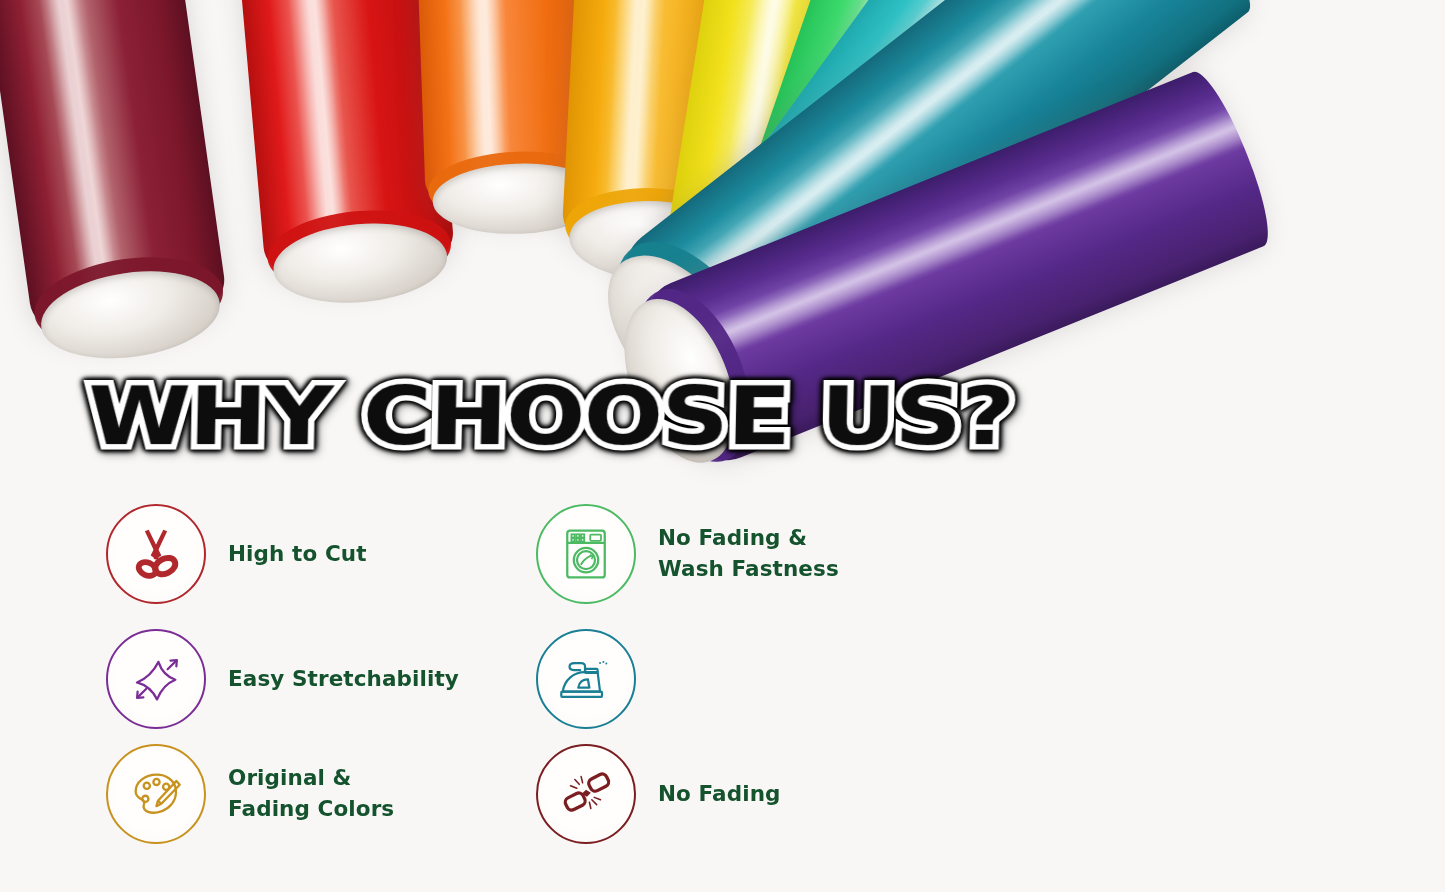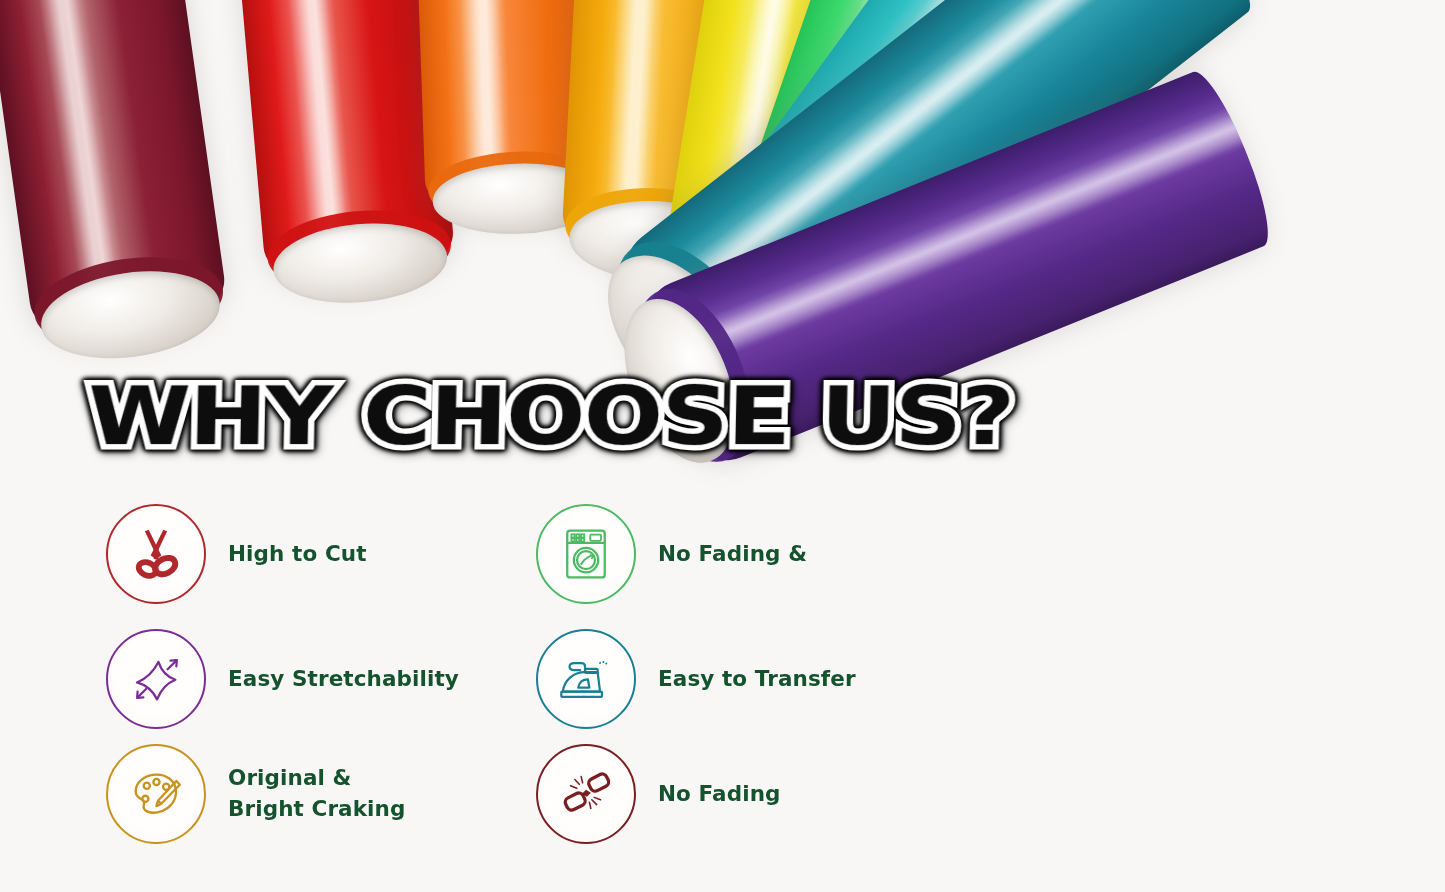--- a/index.html
+++ b/index.html
@@ -215,20 +215,21 @@
               <rect x="36.5" y="11.3" width="11.5" height="6.6" rx="1"></rect>
             </g>
             <circle cx="32" cy="38.5" r="13"></circle>
             <circle cx="32" cy="38.5" r="9.6"></circle>
             <path d="M26.5 43.5 C29 39 33.5 35.5 37.5 33.8" stroke-width="2.1"></path>
             <path d="M36 33 l3.2 1.4 l-1.2 3.1" stroke-width="1.7"></path>
           </svg>
         </div>
         <div class="flabel">
           <div>No Fading &amp;</div>
+          <div>Wash Fastness</div>
         </div>
       </div>
     </div>
 
     <div class="frow r2">
 
       <div class="fcell col1">
         <div class="icon-circle" style="color:#7b2d96;">
           <svg width="62" height="62" viewBox="0 0 64 64" fill="none" stroke="#7b2d96" stroke-width="2.6" stroke-linecap="round" stroke-linejoin="round">
             <path d="M41 17 C36 27 29 35 17 40 C28 43 35 50 39.5 59 C43.5 49 50 41 60 37 C49.5 33.5 44 26 41 17 Z" transform="translate(-6,-4) scale(0.92) translate(3,3)"></path>
@@ -254,43 +255,40 @@
             <path d="M31 25 L31 19 C31 16.8 29.5 15.5 27 15.5 L20 15.5" stroke-linecap="round"></path>
             <path d="M20 15.5 C16.5 15.5 15 17 15 19.2 C15 21.5 16.8 22.8 19.5 22.8 L26 22.8" stroke-linecap="round"></path>
             <rect x="31" y="21.5" width="13" height="4.2" rx="1.2"></rect>
             <g stroke-width="2" stroke-linecap="round">
               <line x1="46.5" y1="15.5" x2="46.5" y2="15.5"></line>
               <line x1="50" y1="14.5" x2="50" y2="14.5"></line>
               <line x1="53" y1="16" x2="53" y2="16"></line>
             </g>
           </svg>
         </div>
-        <div class="flabel">
-          <div>Easy to Transfer</div>
-        </div>
       </div>
     </div>
 
     <div class="frow r3">
 
       <div class="fcell col1">
         <div class="icon-circle" style="color:#c8921e;">
           <svg width="62" height="62" viewBox="0 0 64 64" fill="none" stroke="#c8921e" stroke-width="2.4" stroke-linejoin="round">
             <path d="M33 12 C20 12 11 20 11 29.5 C11 34 14 36 17 37.5 C19.5 38.8 20.5 40.5 19.5 43 C18.3 46 20 49 24 50.5 C29 52.4 38 51 44 46.5 C51 41.2 54 33 52 25 C50 17.5 42.5 12 33 12 Z"></path>
             <circle cx="22.5" cy="23.5" r="3.2"></circle>
             <circle cx="32.5" cy="19.5" r="3.2"></circle>
             <circle cx="42.5" cy="24.5" r="3.2"></circle>
             <circle cx="21" cy="37" r="3.2"></circle>
             <path d="M53 18.5 L56.5 22.5 L37.5 42 L32.5 44.5 L34 39 Z"></path>
             <line x1="37.5" y1="42" x2="34" y2="39"></line>
           </svg>
         </div>
         <div class="flabel">
           <div>Original &amp;</div>
-          <div>Bright Craking</div>
+          <div>Fading Colors</div>
         </div>
       </div>
 
       <div class="fcell col2">
         <div class="icon-circle" style="color:#7a1e22;">
           <svg width="62" height="62" viewBox="0 0 64 64" fill="none">
             <g stroke="#7a1e22" stroke-width="3.4" stroke-linejoin="round" fill="none">
               <rect x="35" y="13.5" width="20" height="13.5" rx="5" transform="rotate(-27 45 20)"></rect>
               <rect x="11" y="33" width="20" height="13.5" rx="5" transform="rotate(-27 21 40)"></rect>
             </g>

